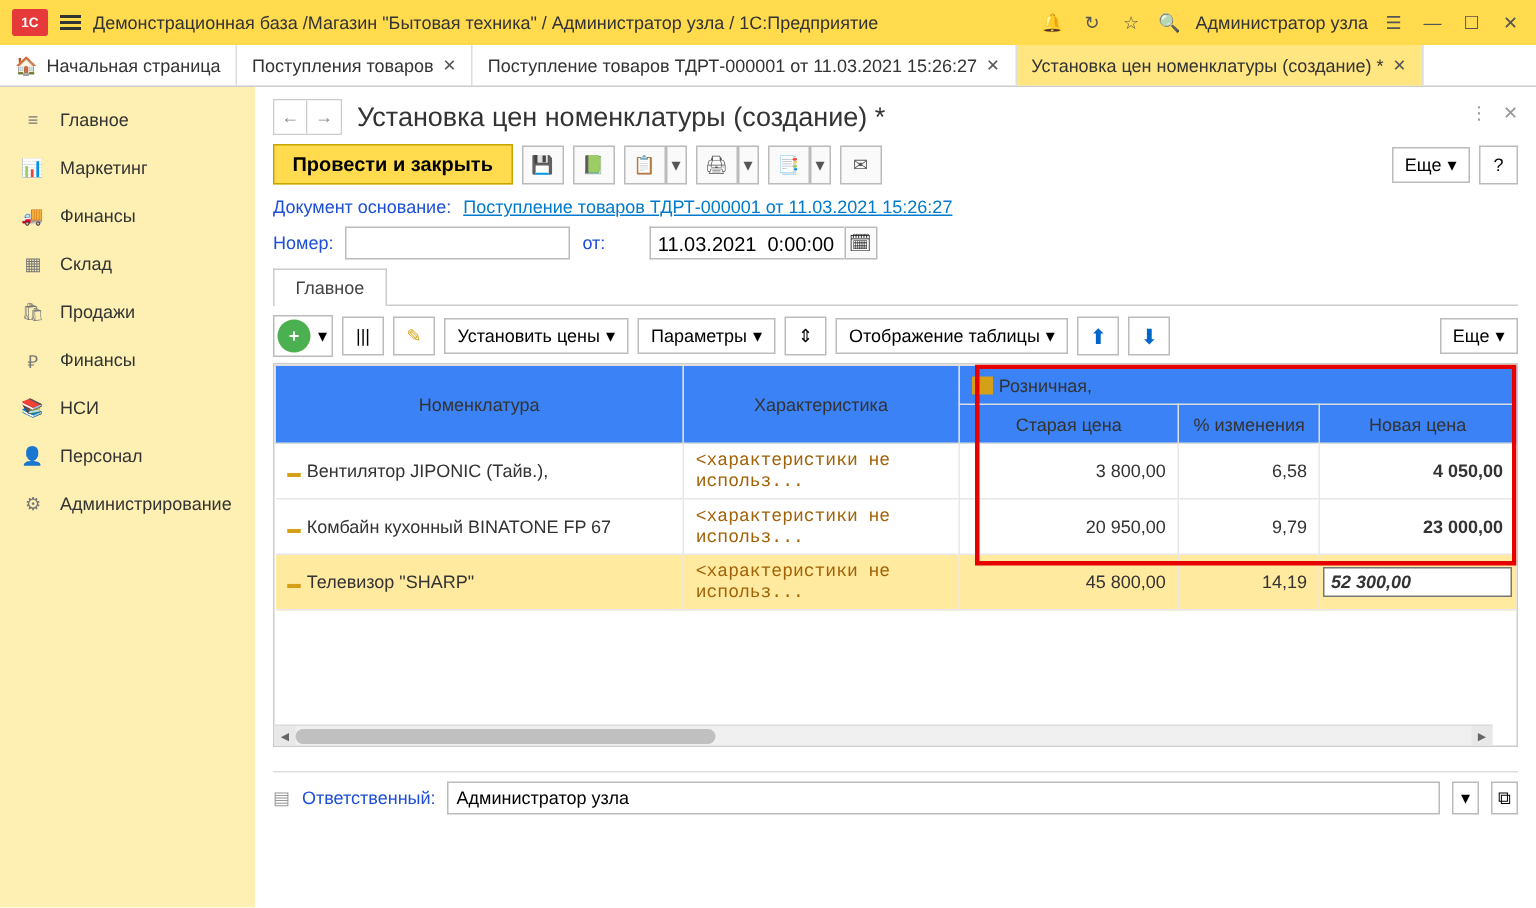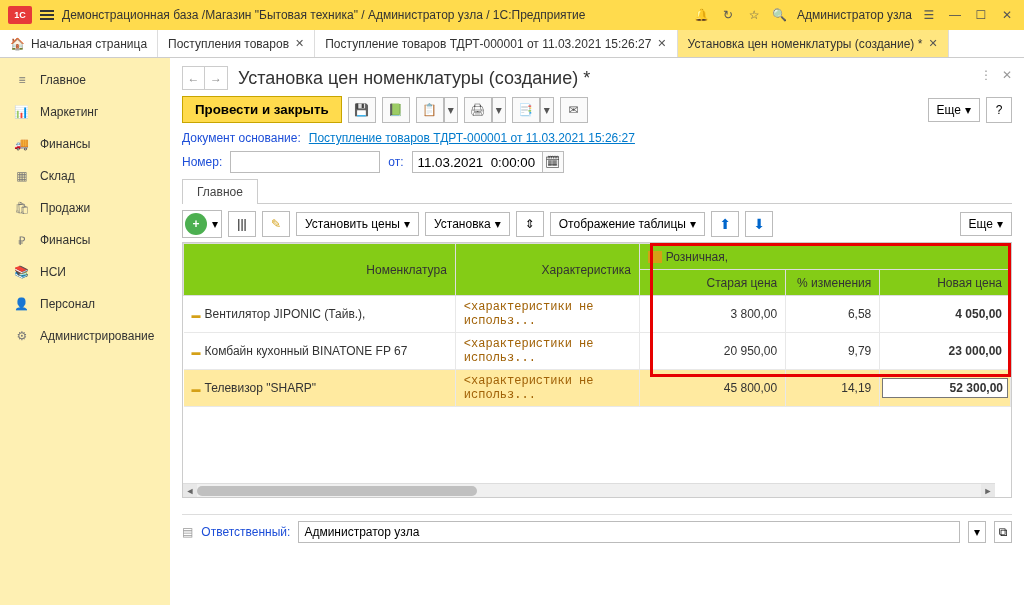--- a/index.html
+++ b/index.html
@@ -26,52 +26,52 @@
   .toolbar { display: flex; align-items: center; gap: 6px; margin-bottom: 8px; }
   .btn-yellow { background: #ffdb4d; border: 1px solid #c7a500; padding: 5px 12px; font-weight: bold; cursor: pointer; }
   .btn-sq { width: 28px; height: 26px; border: 1px solid #bbb; background: #fafafa; display: flex; align-items: center; justify-content: center; cursor: pointer; color: #555; }
   .btn-more { border: 1px solid #bbb; padding: 4px 8px; background: #fff; cursor: pointer; display: flex; align-items: center; gap: 4px; }
   .btn-q { width: 26px; height: 26px; border: 1px solid #bbb; background: #fff; display: flex; align-items: center; justify-content: center; cursor: pointer; }
   .field-row { display: flex; align-items: center; gap: 8px; margin-bottom: 6px; font-size: 12px; }
   .field-label { color: #1d4ed8; }
   .link { color: #007acc; text-decoration: underline; cursor: pointer; }
   .text-input { border: 1px solid #bbb; padding: 3px 5px; height: 22px; background: #fff; }
   .date-input { display: flex; align-items: center; }
-  .date-input input { border: 1px solid #bbb; border-right: none; padding: 3px 5px; height: 22px; width: 130px; }
+  .date-input input { border: 1px solid #bbb; border-right: none; padding: 3px 5px; height: 22px; width: 130px; margin-left: 21px; }
   .date-btn { width: 22px; height: 22px; border: 1px solid #bbb; background: #fafafa; display: flex; align-items: center; justify-content: center; cursor: pointer; }
   .doc-tabs { display: flex; border-bottom: 1px solid #ccc; margin-bottom: 6px; }
   .doc-tab { padding: 5px 14px; border: 1px solid #ccc; border-bottom: none; background: #f3f3f3; cursor: pointer; margin-bottom: -1px; color: #444; }
   .doc-tab.active { background: #fff; }
   .table-toolbar { display: flex; align-items: center; gap: 6px; margin-bottom: 4px; }
   .btn-green { width: 22px; height: 22px; background: #4caf50; border-radius: 50%; color: #fff; display: flex; align-items: center; justify-content: center; font-weight: bold; }
   .btn-combo { border: 1px solid #bbb; padding: 4px 8px; background: #fff; cursor: pointer; display: flex; gap: 4px; }
   .btn-icon { width: 28px; height: 26px; border: 1px solid #bbb; background: #fff; display: flex; align-items: center; justify-content: center; cursor: pointer; }
   .arrow-up { color: #0066cc; font-size: 14px; }
   .arrow-down { color: #0066cc; font-size: 14px; }
   .table-wrap { border: 1px solid #ccc; height: 256px; position: relative; overflow: hidden; }
   .table { width: 100%; border-collapse: collapse; font-size: 12px; }
-  .table th { background: #84cc16; border: 1px solid #ddd; padding: 5px 8px; text-align: right; font-weight: normal; color: #333; height: 26px; }
+  .table th { background: #3b82f6; border: 1px solid #ddd; padding: 5px 8px; text-align: center; font-weight: normal; color: #333; height: 26px; }
   .table td { border-right: 1px solid #e8e8e8; border-bottom: 1px solid #e8e8e8; padding: 4px 8px; color: #333; height: 24px; }
   .table .num { text-align: right; }
   .table .placeholder { color: #a16207; font-family: Liberation Mono, monospace; }
   .row-icon { color: #d4a017; margin-right: 4px; font-size: 9px; }
   .table tr.selected td { background: #ffeaa0; }
   .highlight-box { position: absolute; border: 3px solid #e60000; top: 0; right: 0; width: 361px; height: 134px; pointer-events: none; }
   .price-header-group { display: flex; align-items: center; gap: 4px; }
   .small-ico { width: 14px; height: 12px; background: #d4a017; display: inline-block; }
   .hscroll { position: absolute; bottom: 0; left: 0; right: 16px; height: 14px; background: #f0f0f0; border-top: 1px solid #ddd; }
   .hscroll-track { position: absolute; left: 14px; right: 14px; top: 2px; height: 10px; }
   .hscroll-thumb { position: absolute; left: 0; width: 280px; height: 10px; background: #c0c0c0; border-radius: 5px; }
   .hscroll-arr { position: absolute; width: 14px; height: 14px; top: 0; background: #e8e8e8; display: flex; align-items: center; justify-content: center; font-size: 9px; color: #666; cursor: pointer; }
   .below-table { margin-top: 8px; }
   .btn-outline { border: 1px solid #bbb; background: #fff; padding: 5px 10px; cursor: pointer; }
   .footer-row { display: flex; align-items: center; gap: 8px; margin-top: 16px; border-top: 1px solid #ddd; padding-top: 6px; }
   .footer-input { flex: 1; border: 1px solid #bbb; height: 22px; padding: 3px 5px; display: flex; align-items: center; }
   .footer-caret { width: 18px; height: 22px; border: 1px solid #bbb; display: flex; align-items: center; justify-content: center; cursor: pointer; }
-  .cell-edit { border: 1px solid #777; background: #fff; padding: 2px 4px; text-align: right; font-weight: bold; }
+  .cell-edit { border: 1px solid #777; background: #fff; padding: 2px 4px; font-weight: bold; font-style: italic; }
   .spacer { flex: 1; }
 </style>
 </head>
 <body>
 
 <div class="titlebar">
   <div class="logo">1C</div>
   <div class="burger">
       <span></span>
       <span></span>
@@ -205,21 +205,21 @@
           <div class="btn-green" style="margin:2px">+</div>
           <div style="width:12px; display:flex; align-items:center; justify-content:center">▾</div>
         </div>
       <div class="btn-icon">|||</div>
       <div class="btn-icon" style="color:#d4a017">✎</div>
       <div class="btn-combo">
           <span>Установить цены</span>
           <span>▾</span>
         </div>
       <div class="btn-combo">
-          <span>Установка</span>
+          <span>Параметры</span>
           <span>▾</span>
         </div>
       <div class="btn-icon">⇕</div>
       <div class="btn-combo">
           <span>Отображение таблицы</span>
           <span>▾</span>
         </div>
       <div class="btn-icon">
           <span class="arrow-up">⬆</span>
         </div>

